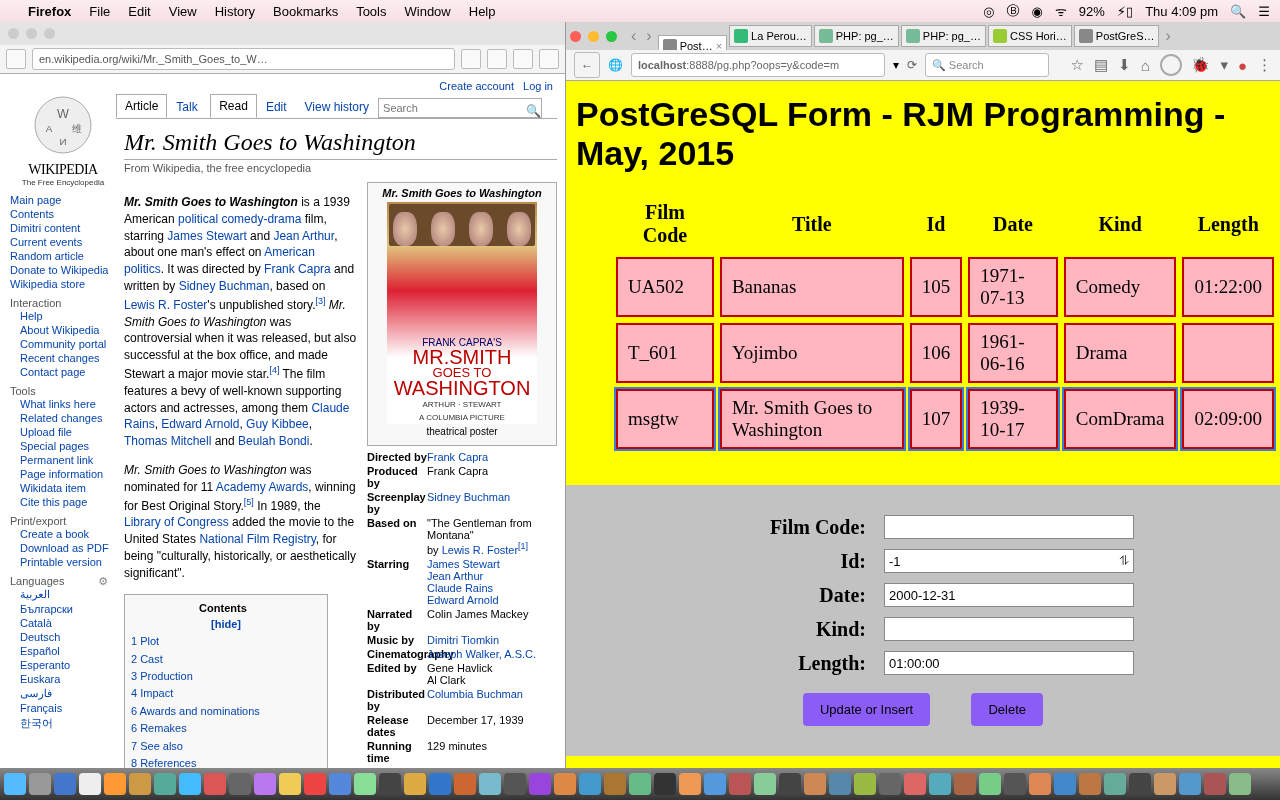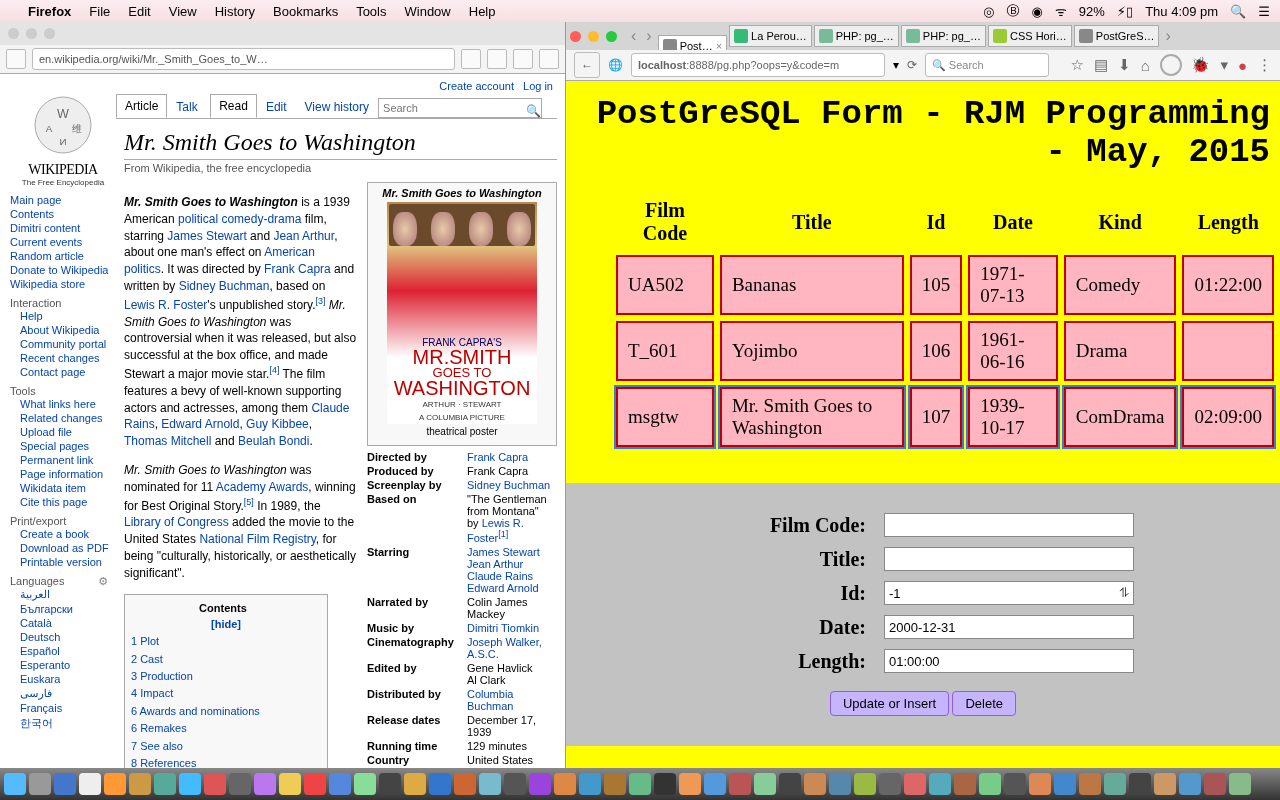--- a/index.html
+++ b/index.html
@@ -44,21 +44,21 @@
   .infobox{border:1px solid #aaa;background:#f8f8f8;padding:4px;text-align:center;margin-bottom:4px;}
   .infobox .ib-title{font-style:italic;font-weight:bold;margin-bottom:3px;}
   .poster{width:150px;height:222px;background:linear-gradient(#b98a4a 0%,#e0c27e 20%,#d23 40%,#fff 70%);margin:0 auto;position:relative;display:flex;flex-direction:column;align-items:center;justify-content:flex-end;}
   .poster .big{font-family:Impact,sans-serif;color:#b00;font-size:20px;line-height:0.95;text-align:center;text-shadow:1px 1px 0 #fff;}
   .poster .top-strip{position:absolute;top:2px;left:2px;right:2px;height:42px;background:#6a4a2a;border-radius:2px;}
   .poster .faces{position:absolute;top:10px;left:6px;right:6px;height:70px;display:flex;justify-content:space-between;}
   .poster .faces span{width:24px;height:34px;background:radial-gradient(#e8c9a8,#a77);border-radius:40%;}
   .poster .bottom{font-size:8px;color:#333;margin:2px 0;}
   .caption{font-size:10px;text-align:center;margin:2px 0 4px;}
   .ib-row{display:flex;font-size:11px;text-align:left;padding:1px 0;}
-  .ib-row .k{width:100px;font-weight:bold;}
+  .ib-row .k{width:60px;font-weight:bold;}
   .ib-row .v{flex:1;}
   .ib-row .v a{color:#0645ad;}
   .toc{border:1px solid #aaa;background:#f8f8f8;width:190px;padding:6px;font-size:11px;margin-top:10px;}
   .toc .toc-title{text-align:center;font-weight:bold;}
   .toc a{color:#0645ad;display:block;padding:1px 0;}
   sup{font-size:9px;color:#0645ad;}
   
   .right-win{flex:1;display:flex;flex-direction:column;background:#fff;}
   .rtabs{height:28px;background:#d5d5d5;display:flex;align-items:center;padding:0 4px;gap:2px;}
   .rtabs .dots{display:flex;gap:7px;margin-right:8px;}
@@ -71,32 +71,32 @@
   .rtab .close{color:#888;}
   .rurl{height:30px;background:#f4f4f4;border-bottom:1px solid #aaa;display:flex;align-items:center;padding:0 8px;gap:8px;}
   .rurl .back{width:24px;height:24px;border:1px solid #bbb;border-radius:3px;text-align:center;line-height:22px;color:#555;}
   .rurl .addr{flex:1;max-width:240px;height:22px;border:1px solid #bbb;border-radius:3px;font-size:11px;display:flex;align-items:center;padding:0 6px;color:#666;background:#fff;}
   .rurl .reload{color:#666;}
   .rurl .srch{width:110px;height:22px;border:1px solid #bbb;border-radius:3px;background:#fff;font-size:11px;display:flex;align-items:center;padding:0 6px;color:#888;}
   .rurl .tico{color:#666;font-size:15px;}
   .rurl .circ{width:18px;height:18px;border:2px solid #aaa;border-radius:50%;}
   .rurl .right-icons{margin-left:auto;display:flex;gap:10px;align-items:center;}
   .form-page{flex:1;background:#ffff00;overflow:hidden;}
-  .ftitle{font-family:Liberation Mono, monospace;font-size:34px;font-weight:bold;text-align:right;padding:14px 10px 18px;}
+  .ftitle{font-family:Liberation Sans, sans-serif;font-size:34px;font-weight:bold;text-align:left;padding:14px 10px 18px;}
   .ftable{margin-left:44px;border-collapse:separate;border-spacing:6px;}
   .ftable th{font-family:"Times New Roman",serif;font-size:20px;font-weight:bold;padding:4px 14px;background:#ffff00;}
   .ftable td{background:#ffb6c1;border:2px solid #c00000;font-family:"Times New Roman",serif;font-size:19px;padding:6px 10px;}
   .highlight td{outline:2px solid #3a7de0;}
   .form-area{background:#c2c2c2;margin-top:30px;padding:20px 0 30px 0;}
   .form-row{display:flex;align-items:center;margin:10px 0;}
   .form-row label{width:300px;text-align:right;font-family:"Times New Roman",serif;font-size:20px;font-weight:bold;padding-right:18px;}
   .form-row input,.form-row .sel{width:240px;height:22px;border:1px solid #888;background:#fff;font-size:13px;padding:0 4px;}
   .form-row .sel{display:flex;align-items:center;justify-content:space-between;}
   .form-btns{text-align:center;margin-top:18px;}
-  .form-btns button{background:#c4b5fd;border:1px solid #8b5cf6;border-radius:4px;padding:4px 12px;font-size:13px;margin:0 0;}
+  .form-btns button{background:#8b5cf6;border:5px solid #8b5cf6;border-radius:4px;padding:4px 12px;font-size:13px;margin:0 19px;}
   
   .dock{height:32px;background:linear-gradient(#888,#333);display:flex;align-items:center;padding:0 4px;gap:3px;}
   .dock .di{width:22px;height:22px;border-radius:4px;}
 </style>
 </head>
 <body>
 
 <div class="mac-menubar">
   <span class="apple"></span>
   <b>Firefox</b>
@@ -416,33 +416,33 @@
               <td>02:09:00</td>
         </tr>
       </tbody>
         </table>
       <div class="form-area">
         <div class="form-row">
             <label>Film Code:</label>
             <input value="" style="">
           </div>
         <div class="form-row">
-            <label>Title:</label>
-            <input value="" style="">
-          </div>
-        <div class="form-row">
             <label>Id:</label>
             <div class="sel">
               <span>-1</span>
               <span>⥮</span>
             </div>
           </div>
         <div class="form-row">
             <label>Date:</label>
             <input value="2000-12-31" style="">
+          </div>
+        <div class="form-row">
+            <label>Kind:</label>
+            <input value="" style="">
           </div>
         <div class="form-row">
             <label>Length:</label>
             <input value="01:00:00" style="">
           </div>
         <div class="form-btns">
           <button>Update or Insert</button>
           <button>Delete</button>
         </div>
       </div>

